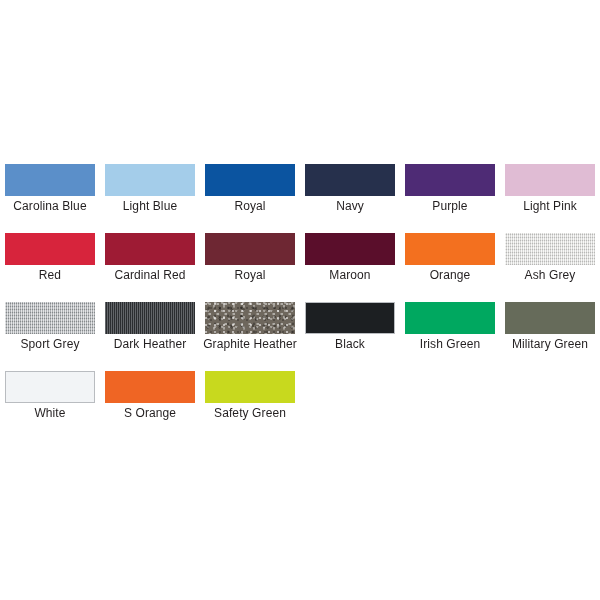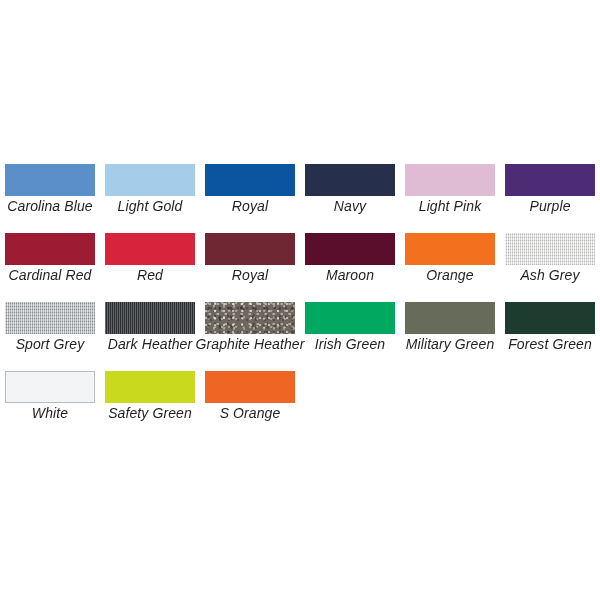--- a/index.html
+++ b/index.html
@@ -42,27 +42,26 @@
     position: relative;
     overflow: hidden;
   }
 
   .swatch-chip.bordered {
     border: 1px solid #b9bcc0;
   }
 
   .swatch-label {
     margin-top: 4px;
-    font-size: 14px;
+    font-size: 12px;
     line-height: 13px;
     color: #231f20;
     text-align: right;
     white-space: nowrap;
     letter-spacing: 0.1px;
-    font-style: italic;
   }
 
   
   .tex {
     position: absolute;
     inset: 0;
   }
   .tex-speckle {
     background-image:
       repeating-linear-gradient(90deg,
@@ -100,45 +99,45 @@
 </head>
 <body>
 
 <div id="swatch-chart">
     <div class="swatch-cell">
       <div class="swatch-chip" style="background-color: rgb(91, 143, 201);"></div>
       <div class="swatch-label">Carolina Blue</div>
     </div>
     <div class="swatch-cell">
       <div class="swatch-chip" style="background-color: rgb(164, 205, 234);"></div>
-      <div class="swatch-label">Light Gold</div>
+      <div class="swatch-label">Light Blue</div>
     </div>
     <div class="swatch-cell">
       <div class="swatch-chip" style="background-color: rgb(11, 84, 160);"></div>
       <div class="swatch-label">Royal</div>
     </div>
     <div class="swatch-cell">
       <div class="swatch-chip" style="background-color: rgb(38, 48, 76);"></div>
       <div class="swatch-label">Navy</div>
     </div>
     <div class="swatch-cell">
+      <div class="swatch-chip" style="background-color: rgb(78, 43, 117);"></div>
+      <div class="swatch-label">Purple</div>
+    </div>
+    <div class="swatch-cell">
       <div class="swatch-chip" style="background-color: rgb(224, 188, 212);"></div>
       <div class="swatch-label">Light Pink</div>
     </div>
     <div class="swatch-cell">
-      <div class="swatch-chip" style="background-color: rgb(78, 43, 117);"></div>
-      <div class="swatch-label">Purple</div>
+      <div class="swatch-chip" style="background-color: rgb(215, 36, 60);"></div>
+      <div class="swatch-label">Red</div>
     </div>
     <div class="swatch-cell">
       <div class="swatch-chip" style="background-color: rgb(158, 27, 52);"></div>
       <div class="swatch-label">Cardinal Red</div>
-    </div>
-    <div class="swatch-cell">
-      <div class="swatch-chip" style="background-color: rgb(215, 36, 60);"></div>
-      <div class="swatch-label">Red</div>
     </div>
     <div class="swatch-cell">
       <div class="swatch-chip" style="background-color: rgb(110, 39, 51);"></div>
       <div class="swatch-label">Royal</div>
     </div>
     <div class="swatch-cell">
       <div class="swatch-chip" style="background-color: rgb(90, 14, 43);"></div>
       <div class="swatch-label">Maroon</div>
     </div>
     <div class="swatch-cell">
@@ -163,36 +162,36 @@
       </div>
       <div class="swatch-label">Dark Heather</div>
     </div>
     <div class="swatch-cell">
       <div class="swatch-chip" style="background-color: rgb(110, 103, 93);">
         <div class="tex tex-mottle"></div>
       </div>
       <div class="swatch-label">Graphite Heather</div>
     </div>
     <div class="swatch-cell">
+      <div class="swatch-chip bordered" style="background-color: rgb(28, 31, 34);"></div>
+      <div class="swatch-label">Black</div>
+    </div>
+    <div class="swatch-cell">
       <div class="swatch-chip" style="background-color: rgb(0, 168, 96);"></div>
       <div class="swatch-label">Irish Green</div>
     </div>
     <div class="swatch-cell">
       <div class="swatch-chip" style="background-color: rgb(102, 107, 90);"></div>
       <div class="swatch-label">Military Green</div>
     </div>
     <div class="swatch-cell">
-      <div class="swatch-chip" style="background-color: rgb(29, 59, 46);"></div>
-      <div class="swatch-label">Forest Green</div>
+      <div class="swatch-chip bordered" style="background-color: rgb(242, 244, 246);"></div>
+      <div class="swatch-label">White</div>
     </div>
     <div class="swatch-cell">
-      <div class="swatch-chip bordered" style="background-color: rgb(242, 244, 246);"></div>
-      <div class="swatch-label">White</div>
+      <div class="swatch-chip" style="background-color: rgb(239, 101, 36);"></div>
+      <div class="swatch-label">S  Orange</div>
     </div>
     <div class="swatch-cell">
       <div class="swatch-chip" style="background-color: rgb(200, 217, 30);"></div>
       <div class="swatch-label">Safety Green</div>
     </div>
-    <div class="swatch-cell">
-      <div class="swatch-chip" style="background-color: rgb(239, 101, 36);"></div>
-      <div class="swatch-label">S  Orange</div>
-    </div>
   </div>
 
 </body></html>

